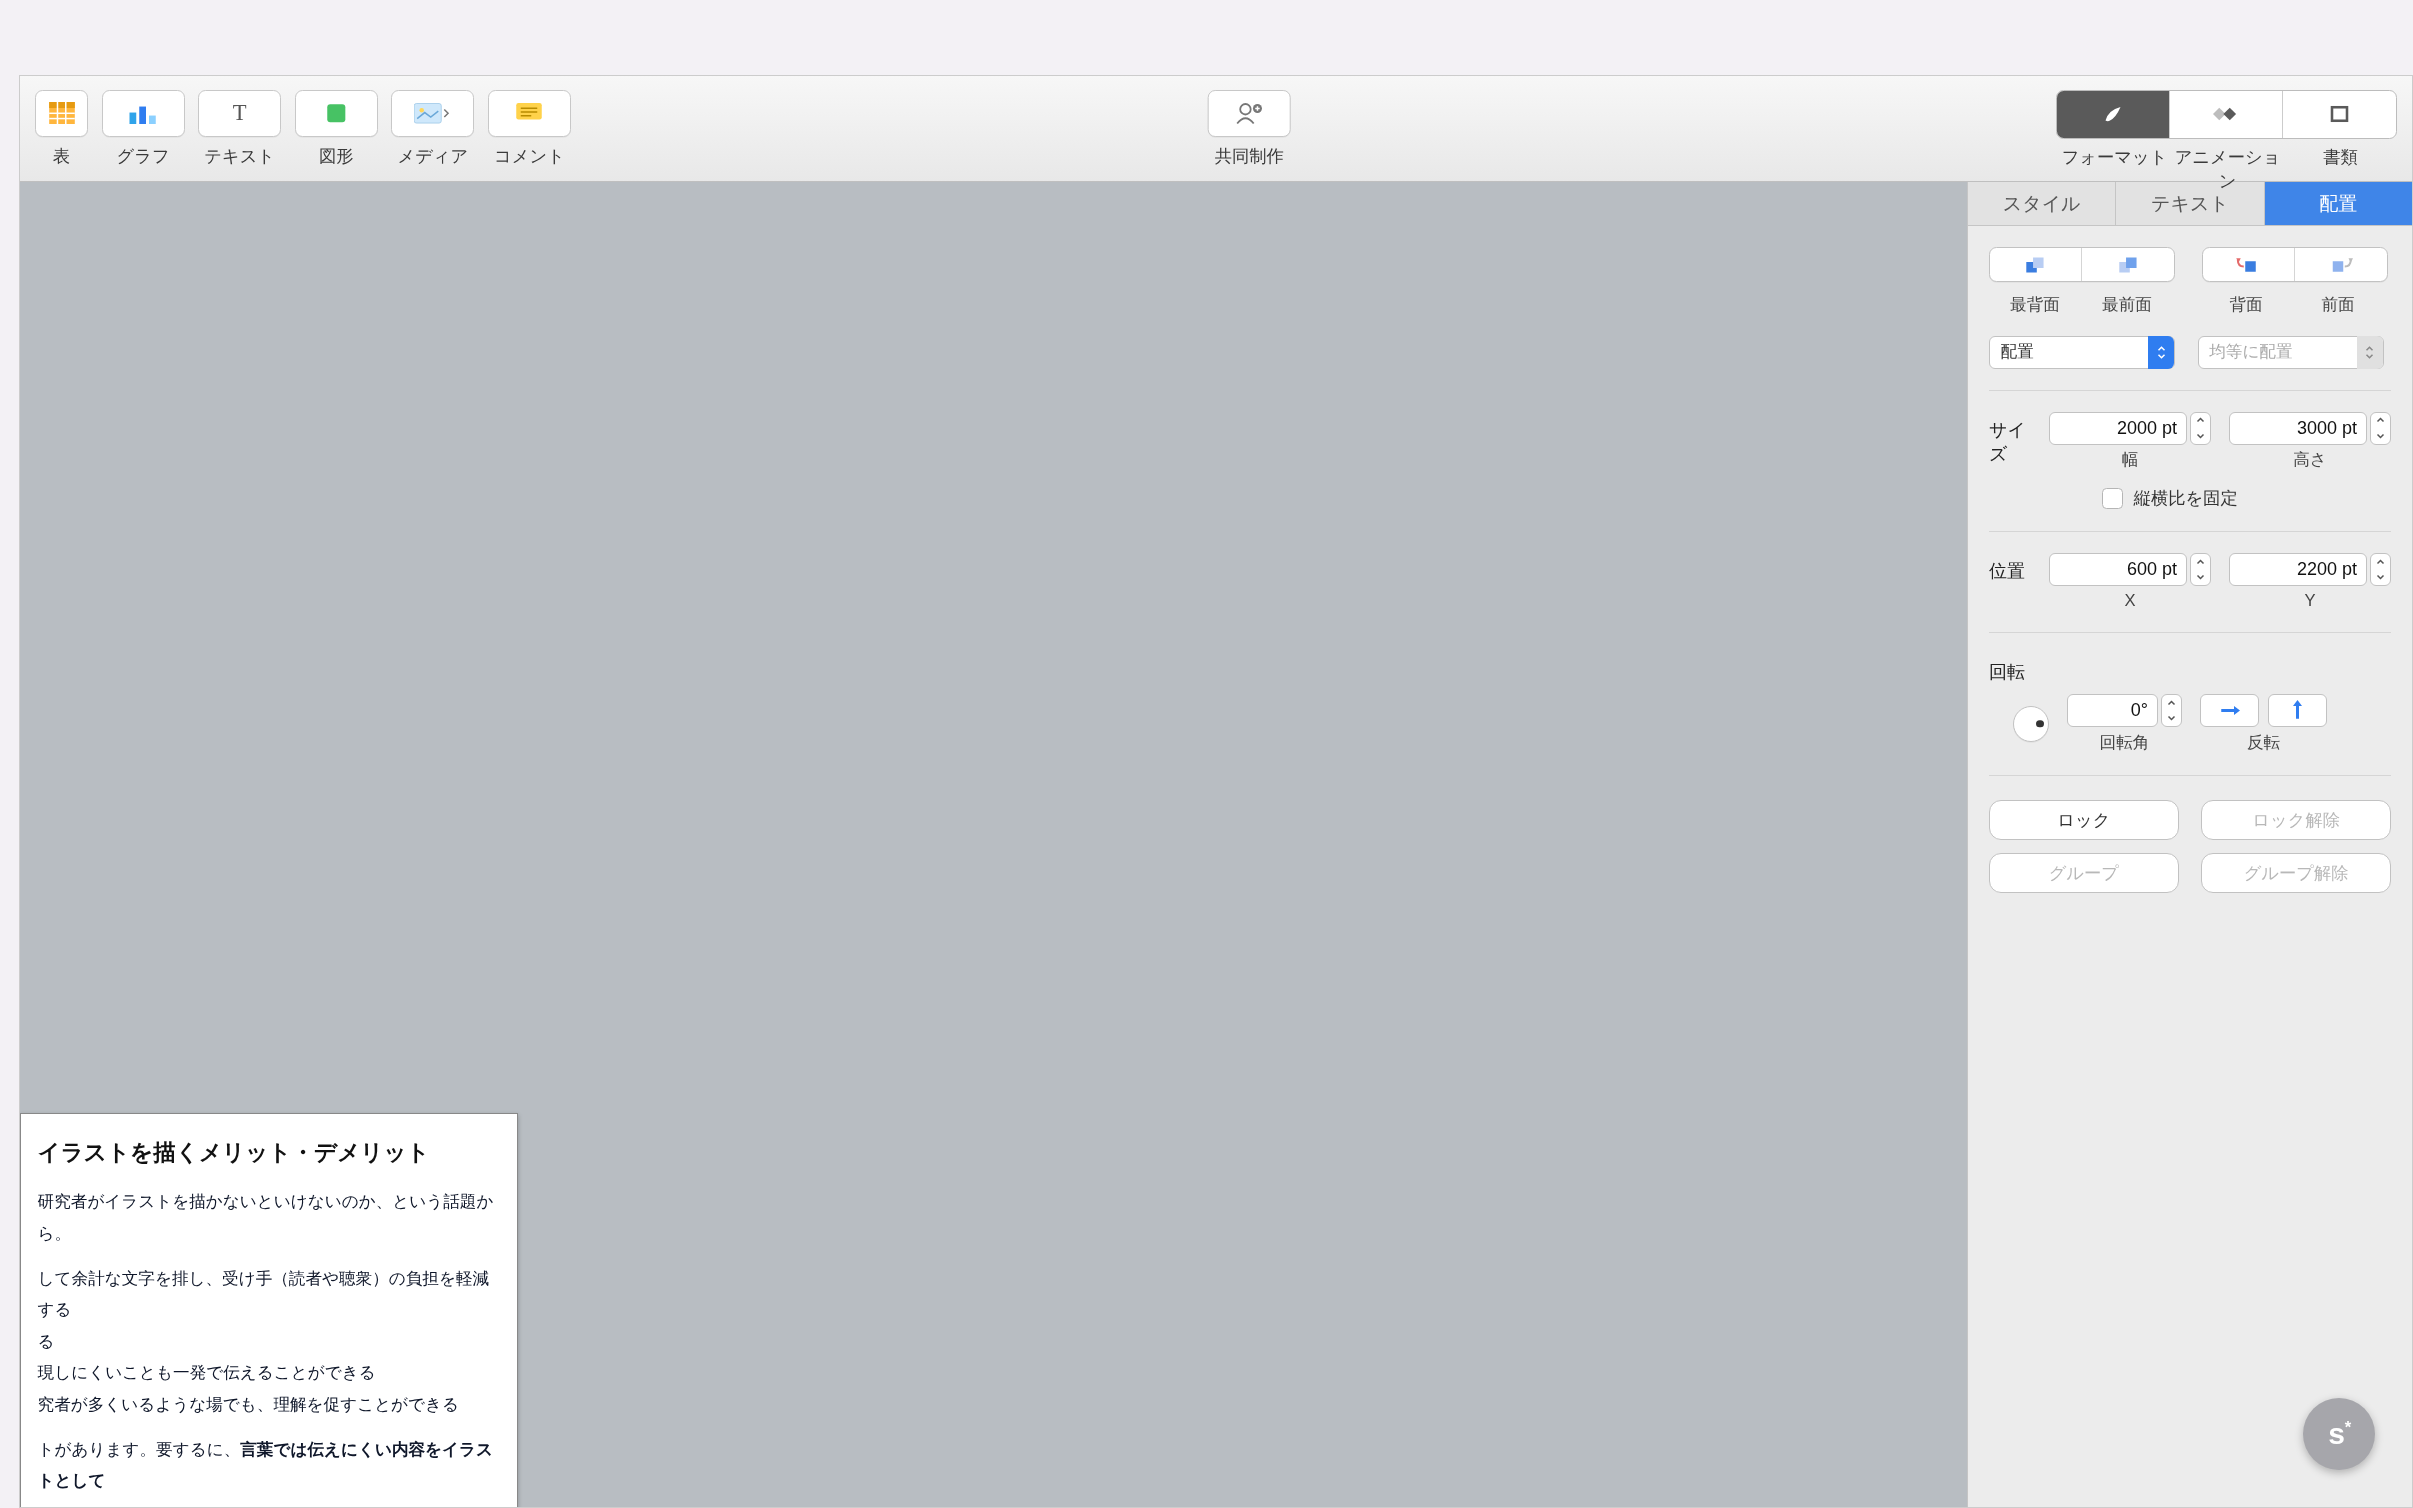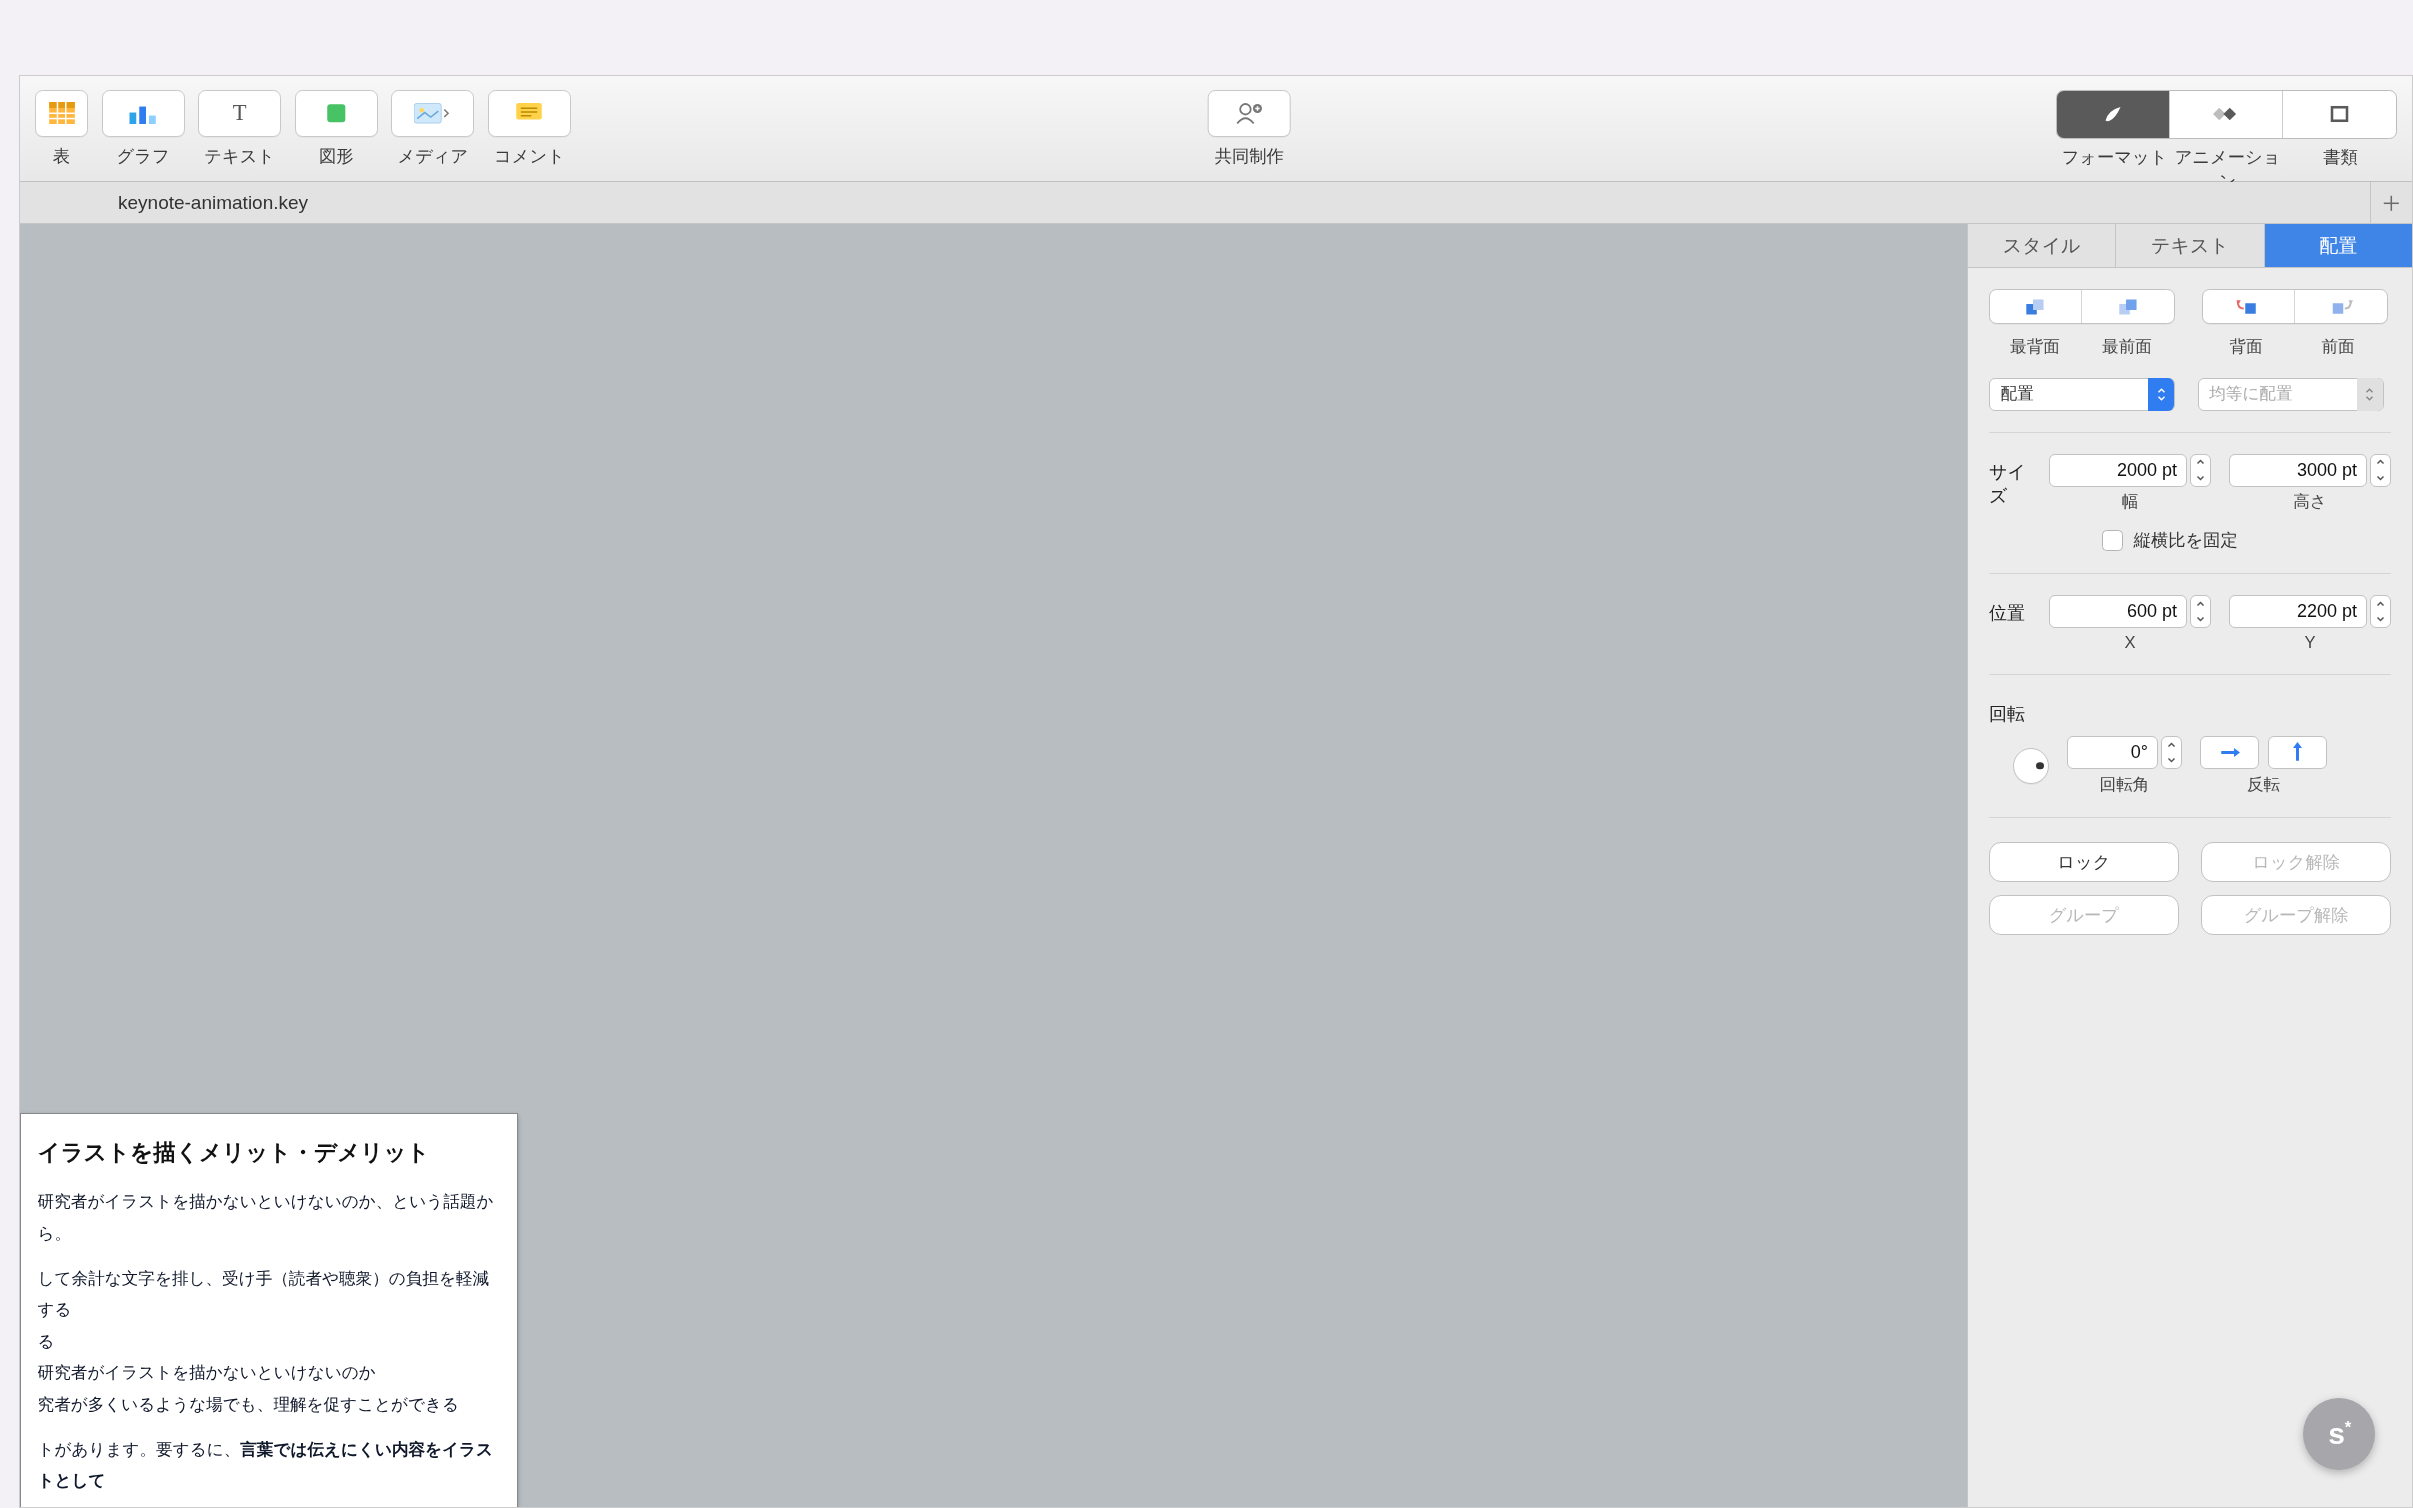--- a/index.html
+++ b/index.html
@@ -376,41 +376,30 @@
           </svg>
       </div>
     </div>
     <div class="inspector-labels">
       <span>フォーマット</span>
       <span>アニメーション</span>
       <span>書類</span>
     </div>
   </div>
 
-  <div class="doc-tabbar">
-    <div class="doc-tab">
-      <span>keynote-animation.key</span>
-    </div>
-    <div class="tab-add">
-      <svg width="16.6" height="16.6" viewBox="0 0 22 22">
-          <line x1="11" y1="1" x2="11" y2="21" stroke="#6a6a6a" stroke-width="2"></line>
-          <line x1="1" y1="11" x2="21" y2="11" stroke="#6a6a6a" stroke-width="2"></line>
-        </svg>
-    </div>
-  </div>
 
   <div class="content-row">
 
     <div class="canvas-area">
       <div class="slide-object">
         <h2>イラストを描くメリット・デメリット</h2>
         <p>研究者がイラストを描かないといけないのか、という話題から。</p>
         <p style="margin-top:13.6px"><span>して余計な文字を排し、受け手（読者や聴衆）の負担を軽減する</span></p>
         <p>る</p>
-        <p>研究者がイラストを描かないといけないのか</p>
+        <p>現しにくいことも一発で伝えることができる</p>
         <p>究者が多くいるような場でも、理解を促すことができる</p>
         <p style="margin-top:13.6px">
           <span>トがあります。要するに、</span><b>言葉では伝えにくい内容をイラストとして</b>
         </p>
       </div>
     </div>
 
     <div class="inspector">
 
       <div class="insp-tabs">

